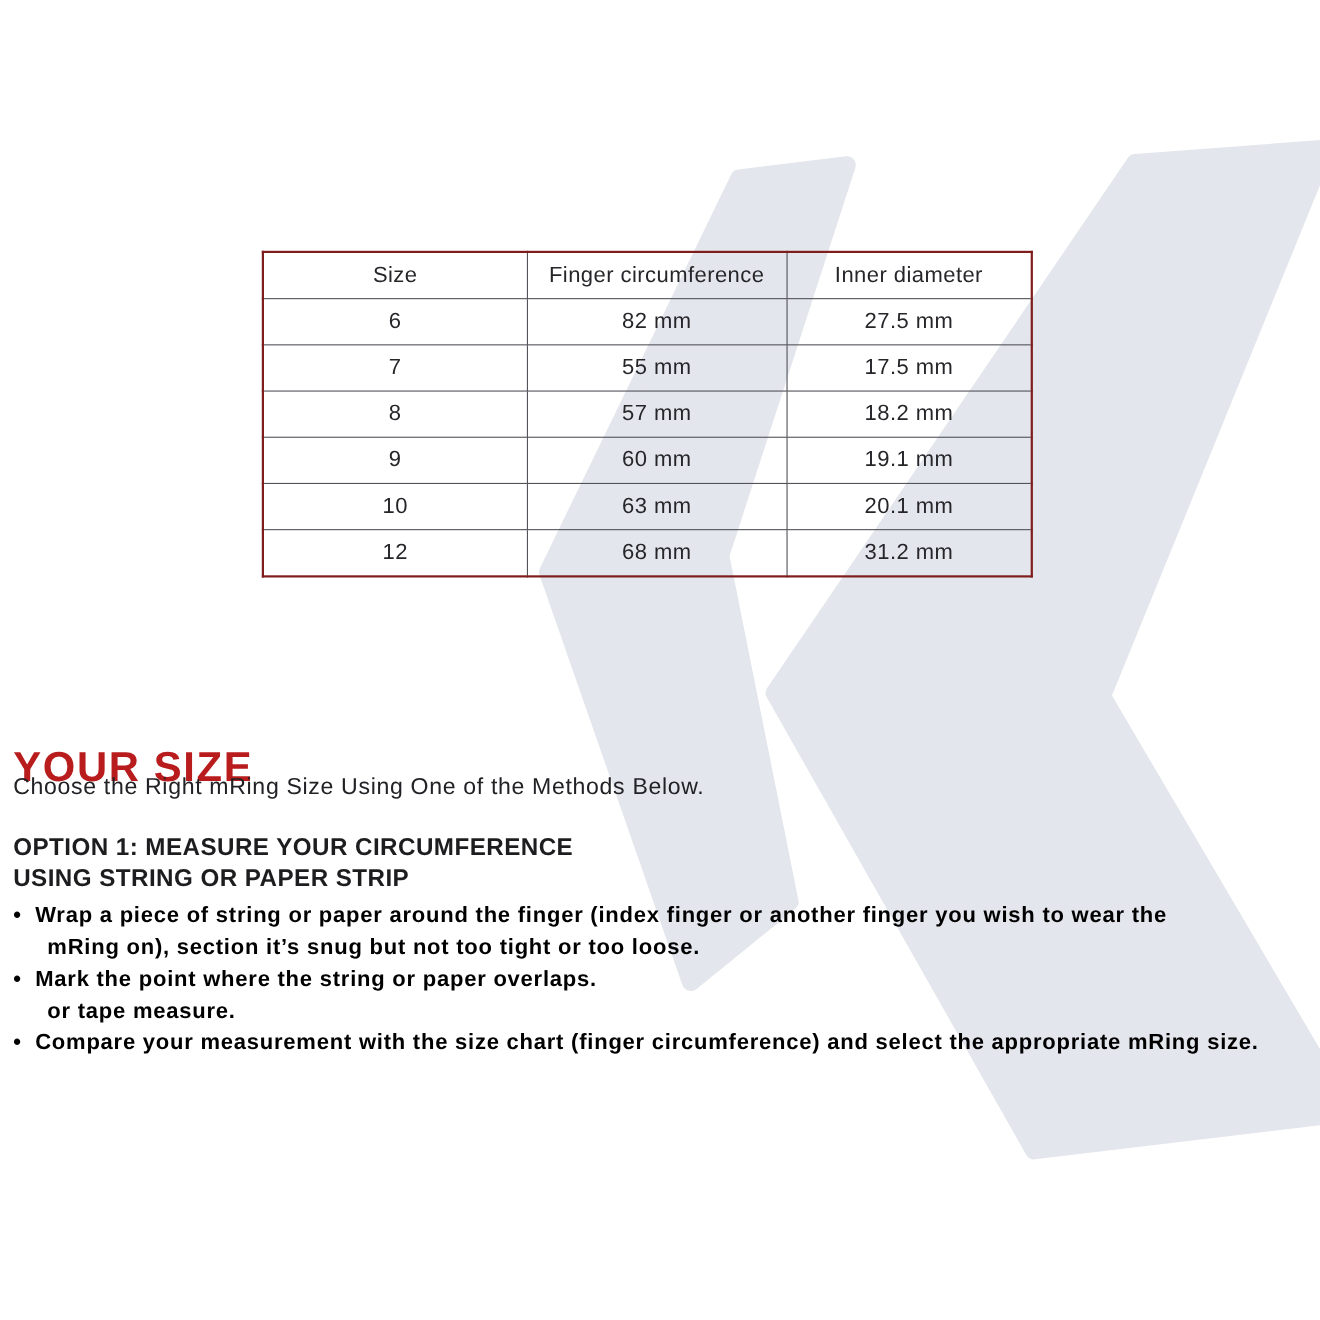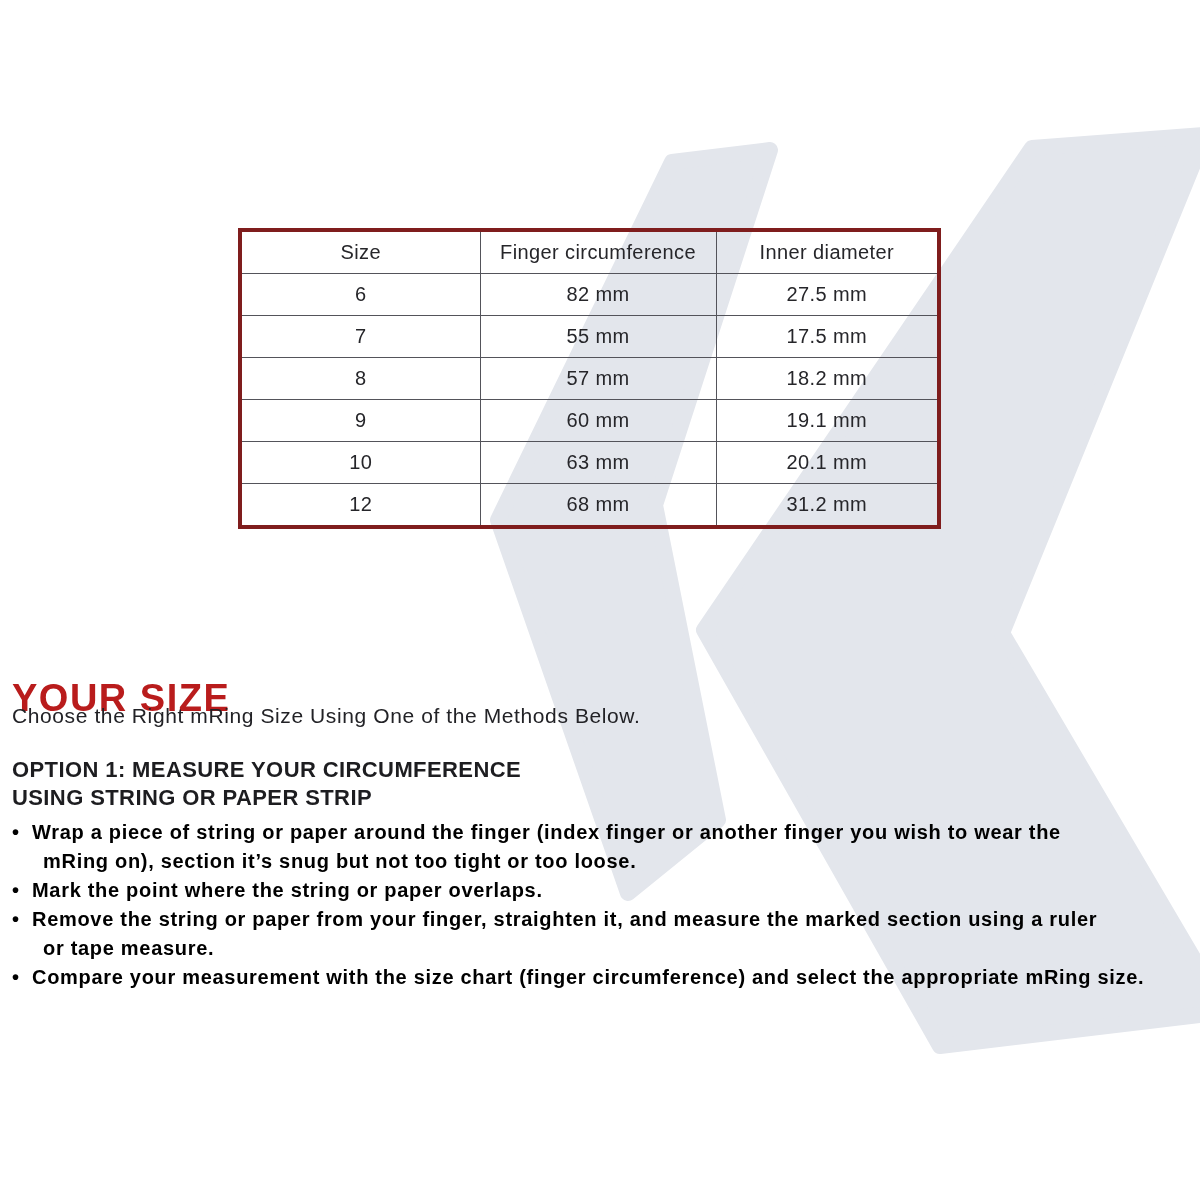--- a/index.html
+++ b/index.html
@@ -45,21 +45,21 @@
     height: 41px;
     padding: 0;
     text-align: center;
     vertical-align: middle;
     font-size: 20px;
     font-weight: normal;
     letter-spacing: 0.4px;
     color: #26262a;
     background: transparent;
   }
-  table.size-chart { border: 4px solid #7f1d1d; }
+  table.size-chart { border: 2px solid #7f1d1d; }
   
   .section-title {
     position: absolute; left: 12px; top: 652px;
     font-size: 38px; font-weight: bold;
     letter-spacing: 1.5px;
     line-height: 42px;
     color: #b91c1c;
     z-index: 1;
   }
   .section-subtitle {
@@ -156,18 +156,17 @@
 
   <div class="option-heading">
     <div>OPTION 1: MEASURE YOUR CIRCUMFERENCE</div>
     <div>USING STRING OR PAPER STRIP</div>
   </div>
 
   <div class="instructions">
     <div class="instr-line"><span class="bullet">•</span><span>Wrap a piece of string or paper around the finger (index finger or another finger you wish to wear the</span></div>
     <div class="instr-line cont"><span>mRing on), section it’s snug but not too tight or too loose.</span></div>
     <div class="instr-line"><span class="bullet">•</span><span>Mark the point where the string or paper overlaps.</span></div>
-    <div class="instr-line"><span class="bullet">•</span><span>Remove the string or paper from your finger, straighten it, and measure the marked section using a ruler</span></div>
     <div class="instr-line cont"><span>or tape measure.</span></div>
     <div class="instr-line"><span class="bullet">•</span><span>Compare your measurement with the size chart (finger circumference) and select the appropriate mRing size.</span></div>
   </div>
 
 </div>
 
 </body></html>

